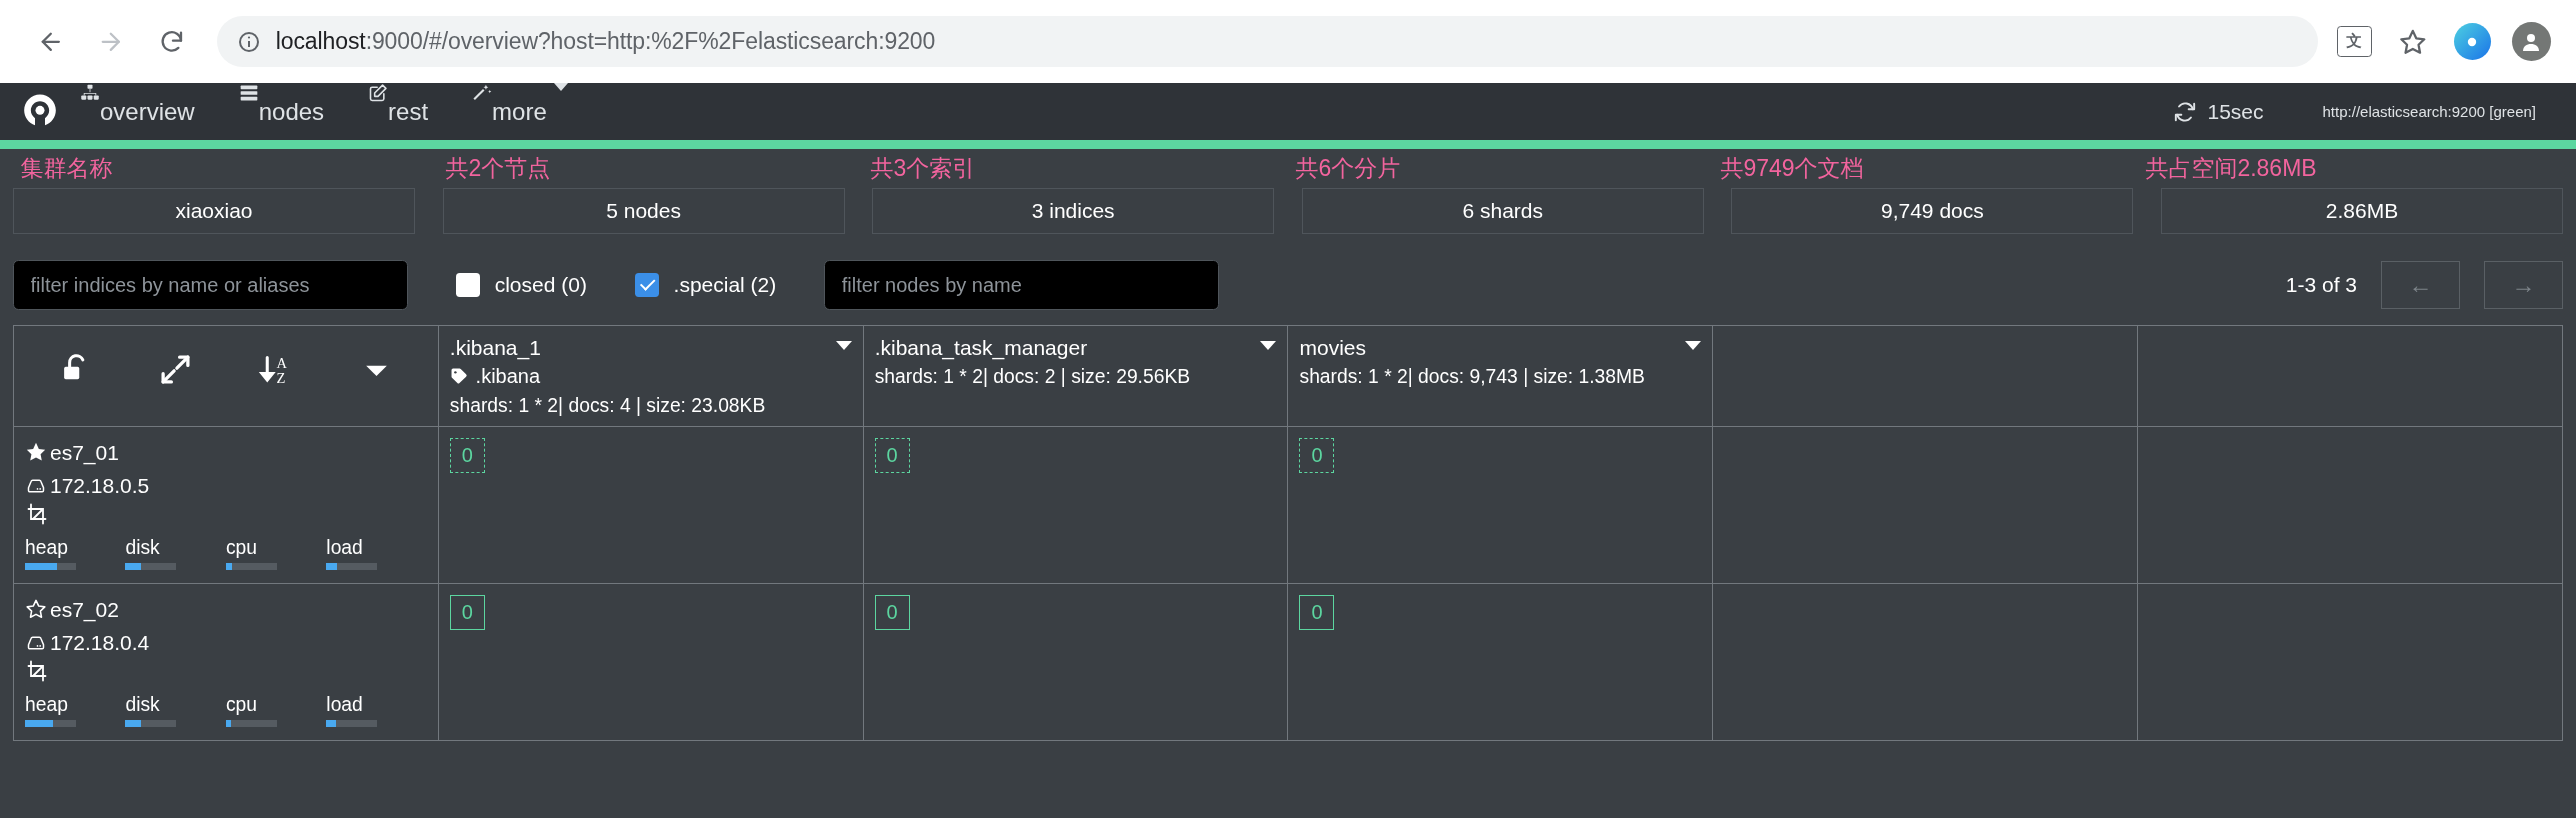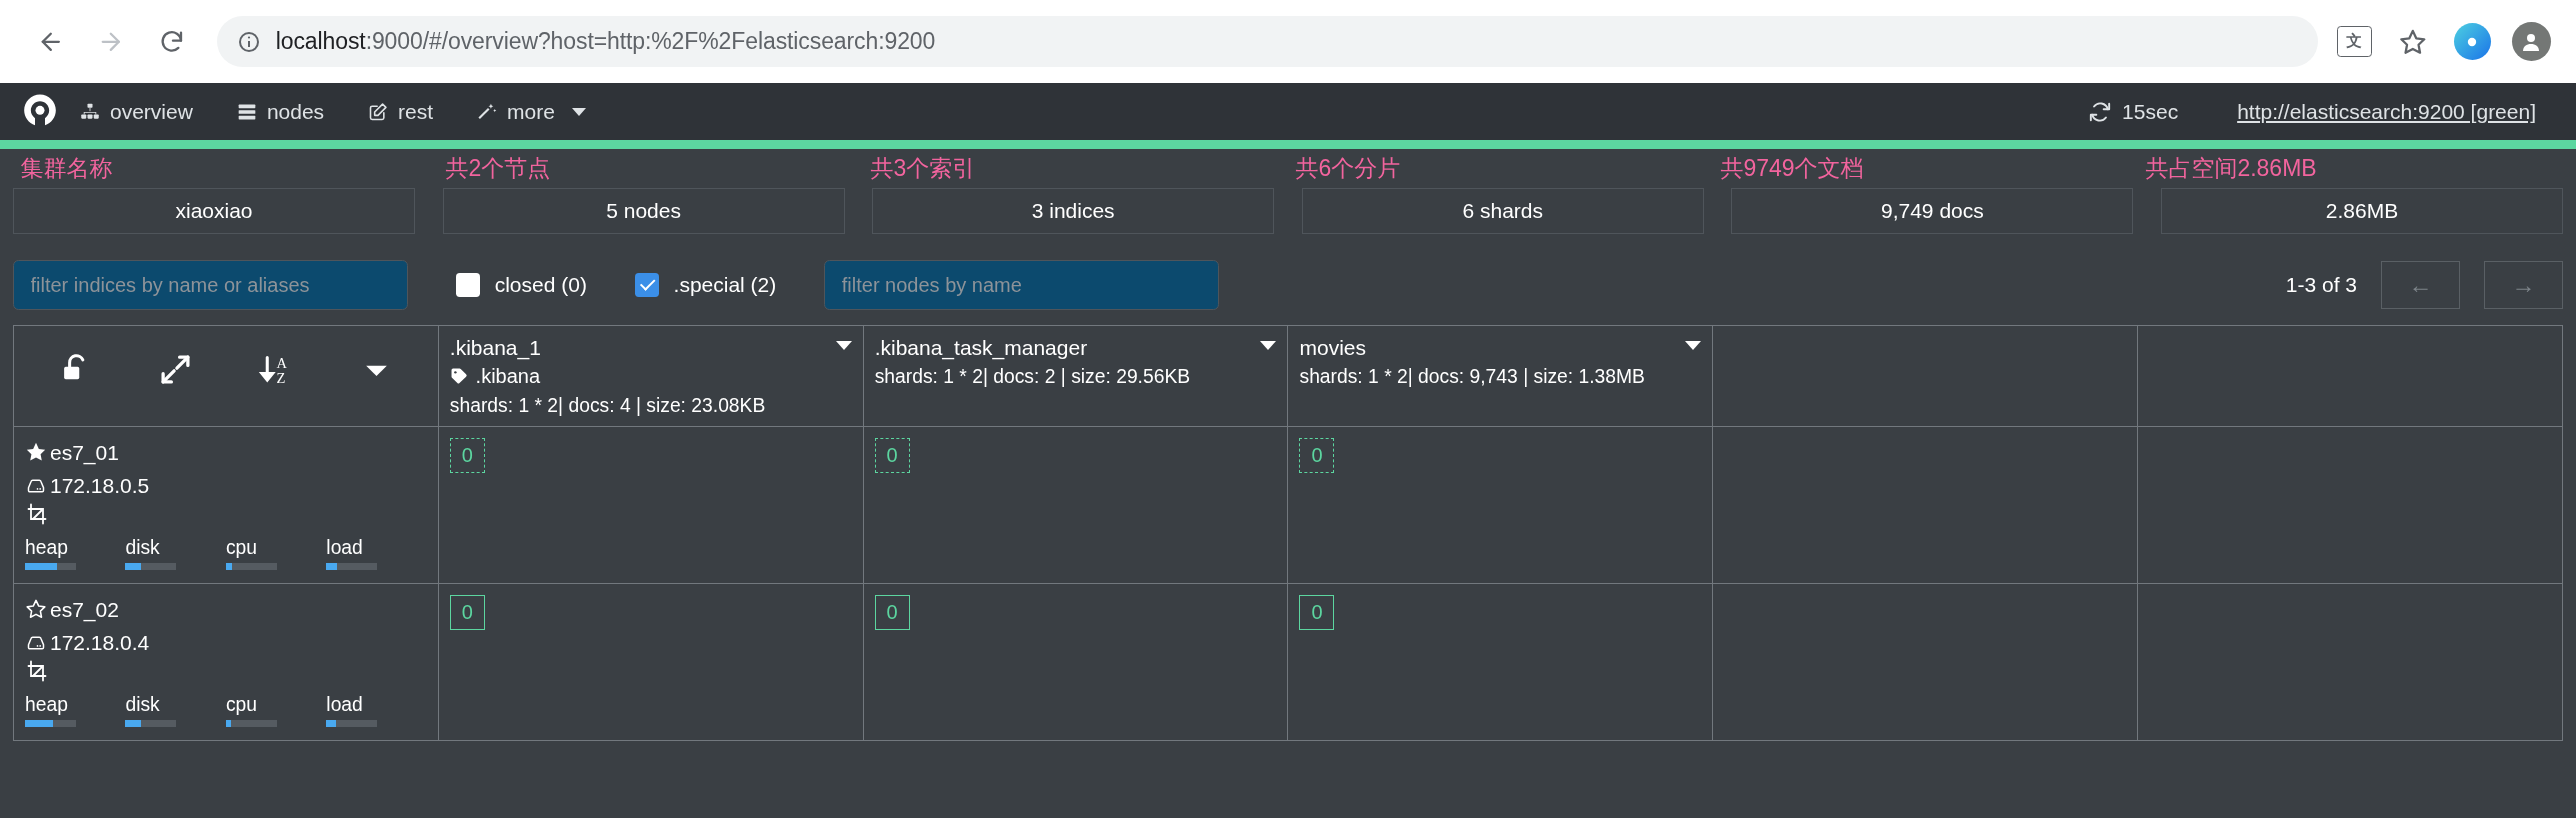--- a/index.html
+++ b/index.html
@@ -83,23 +83,23 @@
     padding: 0 20px;
     position: relative;
   }
   .brand-logo {
     width: 40px; height: 40px;
     margin-right: 20px;
     flex: 0 0 auto;
   }
   .nav-items { display: flex; align-items: center; gap: 0; }
   .nav-item {
-    display: flex; align-items: center; gap: 10px;
+    display: flex; 
     color: #dfe3e6;
-    font-size: 21px;
+    font-size: 24px;
     padding: 0 22px;
     height: 57px;
     line-height: 57px;
     white-space: nowrap;
   }
   .nav-item:first-child { padding-left: 0; }
   .nav-item .caret {
     width: 0; height: 0;
     border-left: 7.4px solid transparent;
     border-right: 7.4px solid transparent;
@@ -114,22 +114,21 @@
     font-size: 21px;
   }
   .refresh-group {
     display: flex; align-items: center; gap: 11px;
     padding: 0 24px;
     white-space: nowrap;
   }
   .cluster-url {
     padding: 0 20px 0 24px;
     white-space: nowrap;
-    font-size: 21px;
-    text-decoration: underline;
+    font-size: 15px;
   }
 
   
   .health-bar { height: 9.2px; background: #5cd6a0; }
 
   
   .stats-wrap {
     position: relative;
     padding: 0 13px;
     background: #3a3f44;
@@ -169,21 +168,21 @@
   
   .filter-row {
     display: flex;
     align-items: center;
     padding: 13px 13px 14.7px 13px;
     gap: 0;
   }
   .text-input {
     width: 395px;
     height: 50px;
-    background: #0c4a6e;
+    background: #000000;
     border: 0.9px solid #4f555b;
     border-radius: 5.5px;
     color: #9aa0a6;
     font-size: 20px;
     padding: 0 16.5px;
     outline: none;
     font-family: "Liberation Sans", sans-serif;
   }
   .text-input::placeholder { color: #8d9399; }
   .chk-group {

